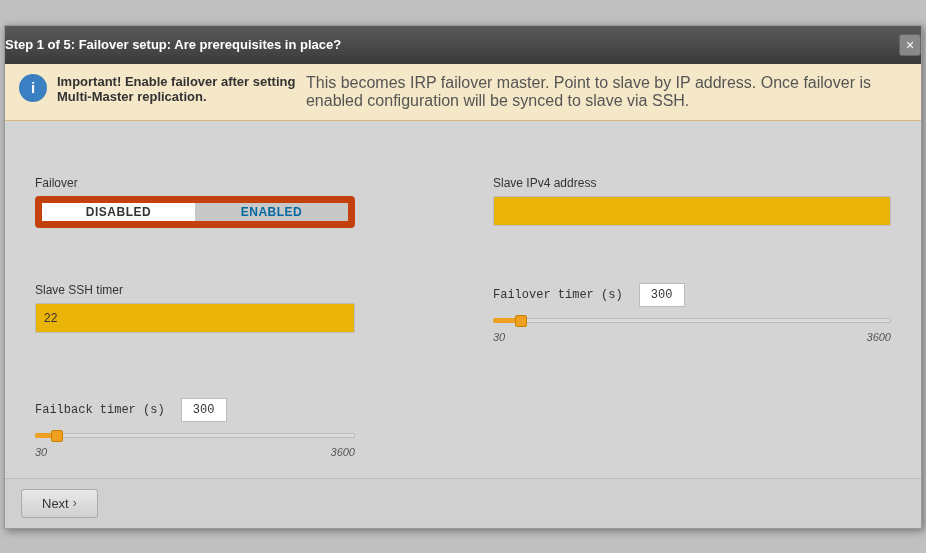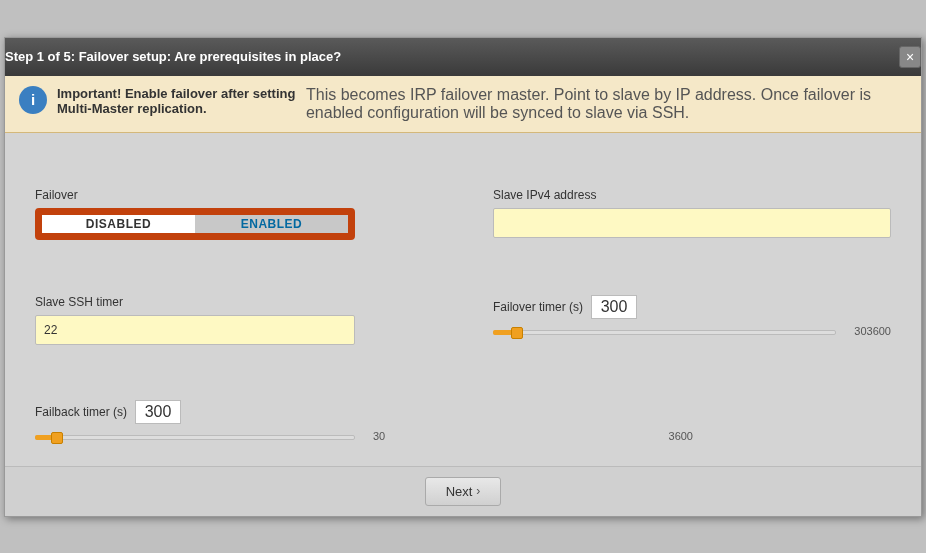--- a/index.html
+++ b/index.html
@@ -113,67 +113,69 @@
       background: #fff;
       color: #333;
     }
     .toggle-btn.inactive {
       background: #c8c8c8;
       color: #0369a1;
     }
     .text-input {
       height: 30px;
       border: 1px solid #bbb;
-      background: #fef9c3;
+      background: #eab308;
       padding: 0 8px;
       font-size: 12px;
       color: #333;
       outline: none;
       border-radius: 2px;
     }
     .slave-ip-input {
       width: 100%;
     }
     .slave-ssh-input {
       width: 320px;
     }
     .timer-row {
       display: flex;
       align-items: center;
-      gap: 8px;
+      gap: 16px;
+      font-family: Liberation Mono, monospace;
     }
     .timer-value-box {
       border: 1px solid #bbb;
       background: #fff;
       width: 46px;
       height: 24px;
       text-align: center;
-      font-size: 16px;
+      font-size: 12px;
       color: #333;
       display: flex;
       align-items: center;
       justify-content: center;
     }
     .slider-container {
       display: flex;
-      flex-direction: row;
-      gap: 18px;
+      flex-direction: column;
+      gap: 2px;
+      font-style: italic;
     }
     .slider-labels {
       display: flex;
       justify-content: space-between;
       font-size: 11px;
       color: #555;
     }
     .dialog-footer {
       background: #d0d0d0;
       border-top: 1px solid #bbb;
       padding: 10px 16px;
       display: flex;
-      justify-content: center;
+      justify-content: flex-start;
       align-items: center;
     }
     .next-btn {
       background: linear-gradient(to bottom, #e8e8e8, #d0d0d0);
       border: 1px solid #aaa;
       border-radius: 3px;
       padding: 6px 20px;
       font-size: 13px;
       color: #333;
       cursor: pointer;

